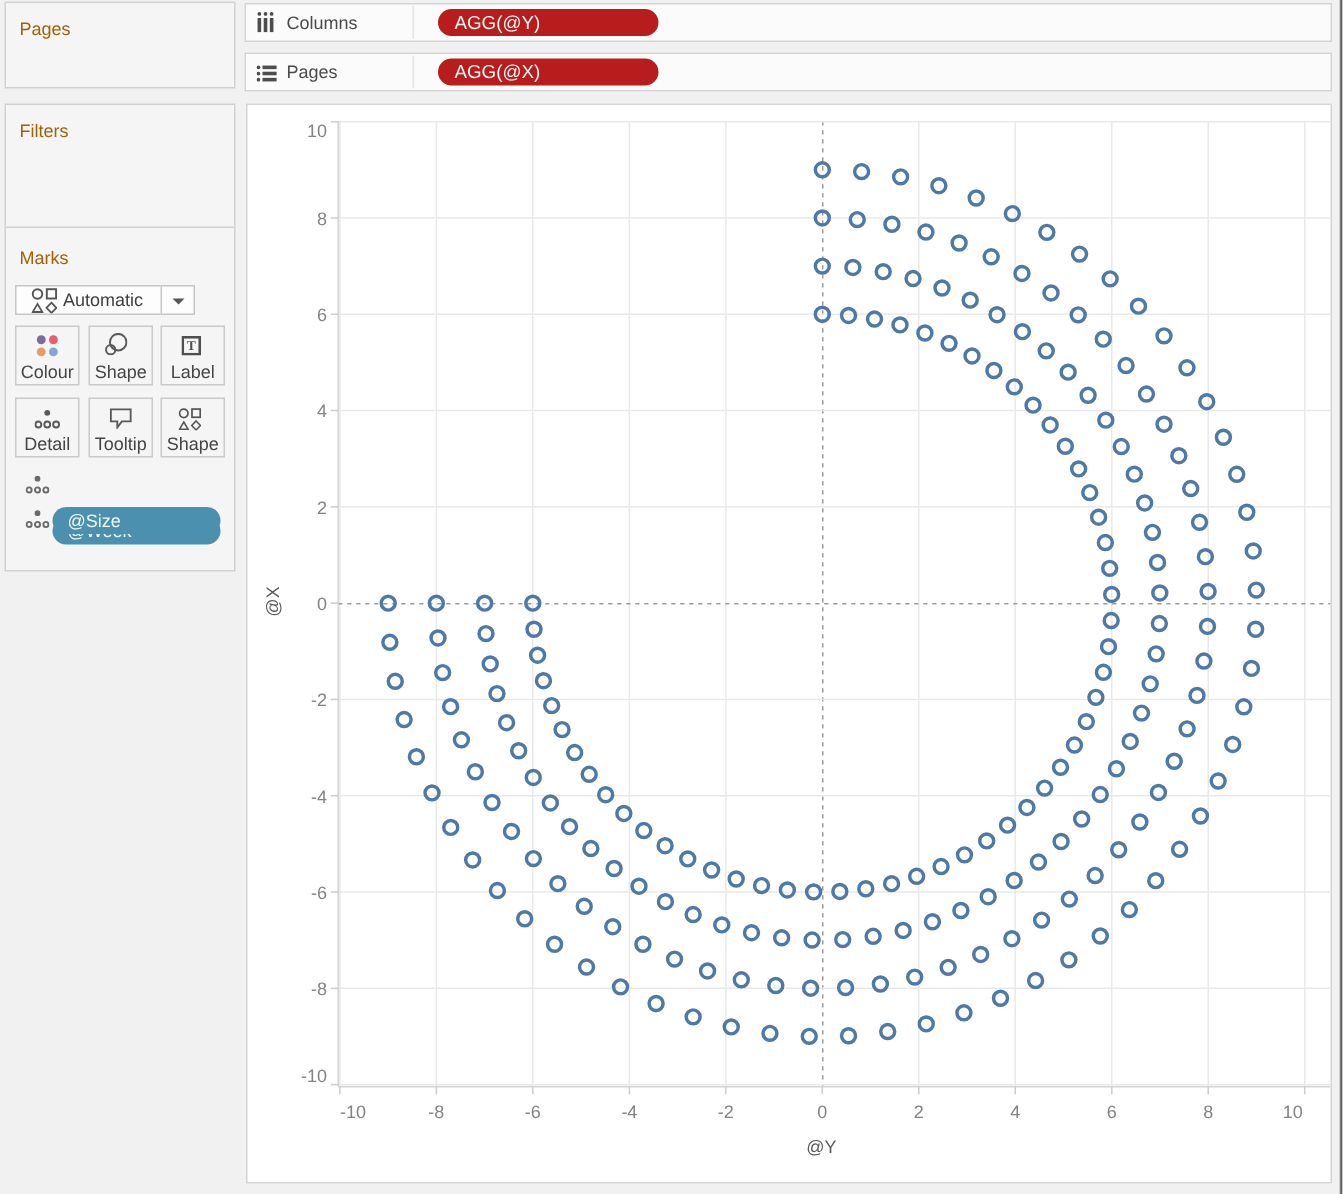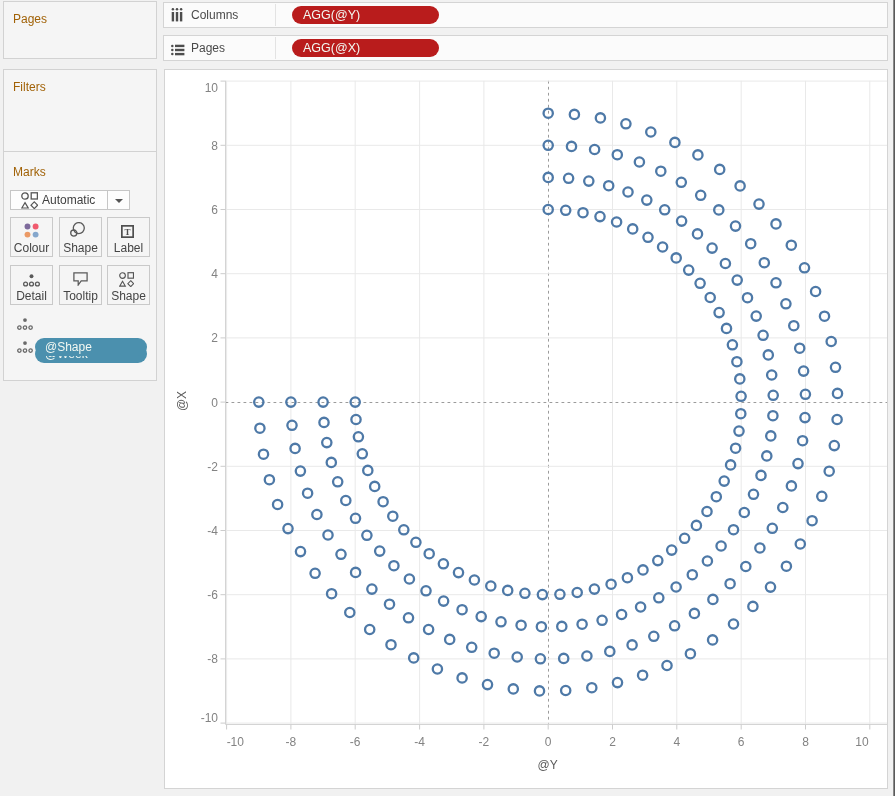--- a/index.html
+++ b/index.html
@@ -91,21 +91,21 @@
 <circle cx="8" cy="9.6" r="1.7" fill="none" stroke="#6a6a6a" stroke-width="1.3"></circle>
 <circle cx="13.6" cy="9.6" r="1.7" fill="none" stroke="#6a6a6a" stroke-width="1.3"></circle>
 </svg></div>
 <div class="pill" style="left:35px;top:315.5px;width:112px;background:#4b90ae;padding-left:10px;font-size:12px;margin-top:29px;">@Week</div>
 <div style="position:absolute;left:17px;top:339.5px;"><svg width="16" height="13" viewBox="0 0 16 13">
 <circle cx="8" cy="2.1" r="1.9" fill="#6a6a6a"></circle>
 <circle cx="2.4" cy="9.6" r="1.7" fill="none" stroke="#6a6a6a" stroke-width="1.3"></circle>
 <circle cx="8" cy="9.6" r="1.7" fill="none" stroke="#6a6a6a" stroke-width="1.3"></circle>
 <circle cx="13.6" cy="9.6" r="1.7" fill="none" stroke="#6a6a6a" stroke-width="1.3"></circle>
 </svg></div>
-<div class="pill" style="left:35px;top:338px;width:112px;background:#4b90ae;padding-left:10px;font-size:12px;">@Shape</div>
+<div class="pill" style="left:35px;top:338px;width:112px;background:#4b90ae;padding-left:10px;font-size:12px;">@Size</div>
 
 <div class="shelf" style="top:2px;height:25.5px;">
   <div class="shelficon"><svg width="12" height="14" viewBox="0 0 12 14">
 <circle cx="1.9" cy="1.3" r="1.25" fill="#4d4d4d"></circle>
         <circle cx="6" cy="1.3" r="1.25" fill="#4d4d4d"></circle>
         <circle cx="10.1" cy="1.3" r="1.25" fill="#4d4d4d"></circle>
 <rect x="0.7" y="4" width="2.4" height="9.4" fill="#4d4d4d"></rect>
         <rect x="4.8" y="4" width="2.4" height="9.4" fill="#4d4d4d"></rect>
         <rect x="8.9" y="4" width="2.4" height="9.4" fill="#4d4d4d"></rect>
 </svg></div>

